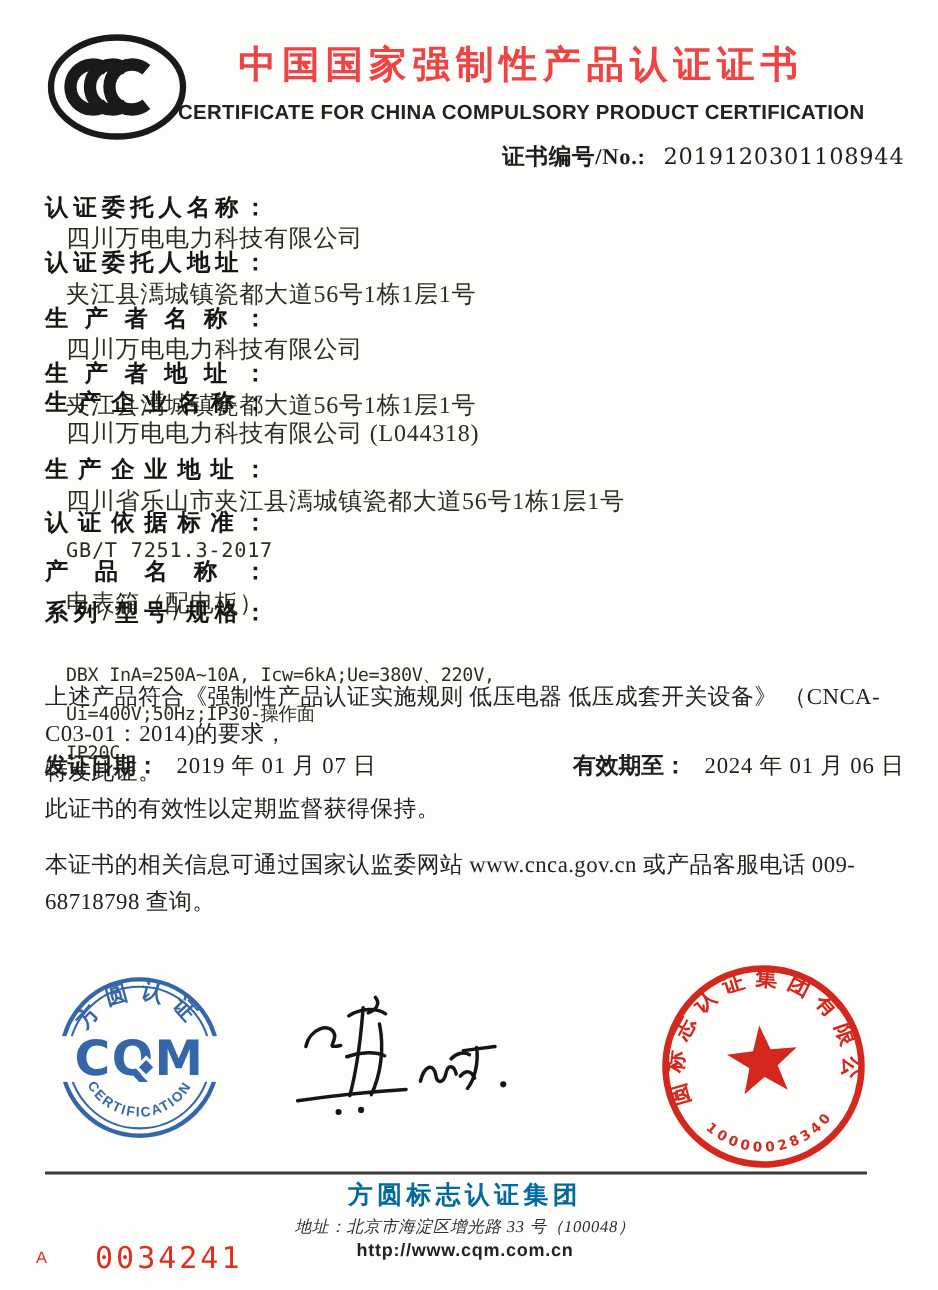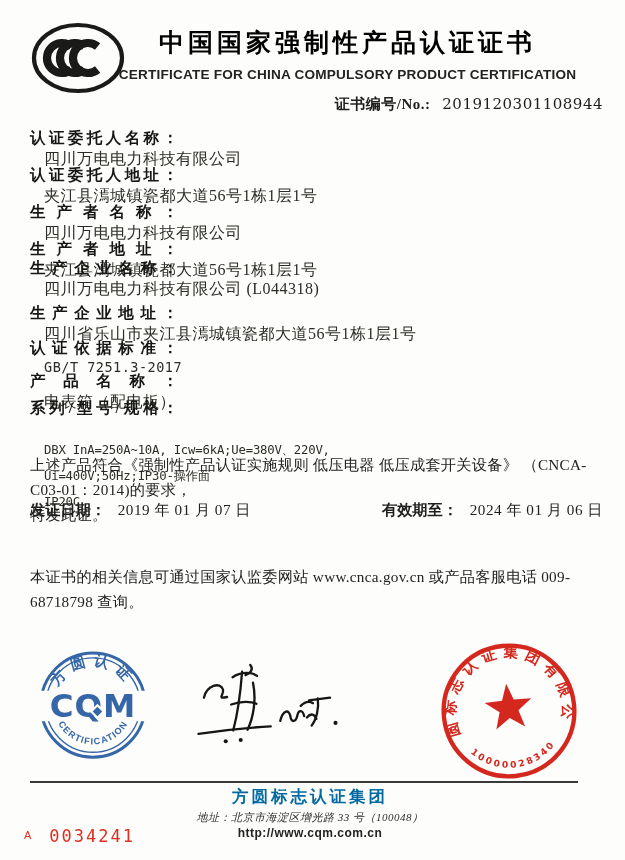--- a/index.html
+++ b/index.html
@@ -6,21 +6,21 @@
   html,body { background:#ffffff; }
   body { font-family:"Liberation Serif", serif; color:#1e1e1c; }
   .page {
     position:relative; width:625px; height:860px; margin:0 auto;
     background:#fdfdfb; overflow:hidden;
   }
   
   .ccc-logo { position:absolute; left:28px; top:16px; width:100px; height:84px; }
   .title-block { position:absolute; left:115px; right:45px; top:26px; text-align:center; }
   .cert-title {
-    font-size:25px; font-weight:bold; letter-spacing:4px; color:#000000;
+    font-size:25px; font-weight:bold; letter-spacing:4px; color:#ef4444;
     font-family:"Liberation Serif", serif; white-space:nowrap;
   }
   .cert-subtitle {
     margin-top:8px; font-size:13.6px; letter-spacing:.2px; color:#232321;
     font-family:"Liberation Sans", sans-serif; font-weight:600; white-space:nowrap;
   }
   .certno-row { position:absolute; top:95px; right:22px; font-size:15px; white-space:nowrap; }
   .certno-label { font-weight:bold; letter-spacing:.5px; }
   .certno-value { font-family:"DejaVu Serif", serif; letter-spacing:.5px; margin-left:8px; }
   
@@ -52,21 +52,21 @@
   .signature { position:absolute; left:193px; top:652px; width:150px; height:105px; }
   .stamp { position:absolute; left:438px; top:640px; width:142px; height:142px; }
   .footer-rule { position:absolute; left:30px; top:781px; width:548px; height:2px; background:#3a3a38; }
   .footer { position:absolute; left:30px; top:786px; width:560px; text-align:center; }
   .footer-org { font-size:16.5px; font-weight:bold; letter-spacing:3px; color:#0369a1; }
   .footer-addr { margin-top:2px; font-size:11px; color:#2e2e2c; letter-spacing:.5px;font-style:italic; }
   .footer-url { margin-top:1px; font-size:12px; font-weight:bold; color:#222220;
                 font-family:"Liberation Sans", sans-serif; letter-spacing:.5px; }
   .serial { position:absolute; left:24px; top:826px; color:#e02d20; white-space:nowrap; }
   .serial-prefix { font-size:11px; font-family:"Liberation Sans", sans-serif; vertical-align:3px; }
-  .serial-num { font-size:17px; font-family:"DejaVu Sans Mono", monospace; letter-spacing:2px; margin-left:14px; }
+  .serial-num { font-size:20px; font-family:"DejaVu Sans Mono", monospace; letter-spacing:2px; margin-left:28px; }
 </style>
 </head>
 <body>
 
 <div class="page">
 
   <svg class="ccc-logo" viewBox="0 0 100 80">
     <ellipse cx="50" cy="40" rx="44" ry="33" fill="none" stroke="#1a1a18" stroke-width="4.2"></ellipse>
     <path d="M43.6 28.5 A15 15 0 1 0 43.6 51.5" fill="none" stroke="#1a1a18" stroke-width="8.2"></path>
     <path d="M56.6 28.5 A15 15 0 1 0 56.6 51.5" fill="none" stroke="#1a1a18" stroke-width="8.2"></path>
@@ -128,20 +128,21 @@
     <span class="date-left">
       <span class="dlabel">发证日期：</span>
       <span class="dvalue">2019 年 01 月 07 日</span>
     </span>
     <span class="date-right">
       <span class="dlabel">有效期至：</span>
       <span class="dvalue">2024 年 01 月 06 日</span>
     </span>
   </div>
 
+  <div class="para validity">此证书的有效性以定期监督获得保持。</div>
   <div class="para infonote">本证书的相关信息可通过国家认监委网站 www.cnca.gov.cn 或产品客服电话 009-68718798 查询。</div>
 
   <svg class="cqm-logo" viewBox="0 0 120 120">
     <circle cx="60" cy="58" r="53" fill="none" stroke="#3566a8" stroke-width="3"></circle>
     <circle cx="60" cy="58" r="48" fill="none" stroke="#3566a8" stroke-width="1.4"></circle>
     <path id="cqmTop" d="M22.4 44.3 A40 40 0 0 1 97.6 44.3" fill="none"></path>
     <text font-size="15" font-weight="bold" fill="#3566a8" letter-spacing="7" font-family="Liberation Serif, serif">
       <textPath href="#cqmTop" startOffset="50%" text-anchor="middle">方圆认证</textPath>
     </text>
     <rect x="0" y="43.5" width="120" height="31" fill="#fdfdfb"></rect>

